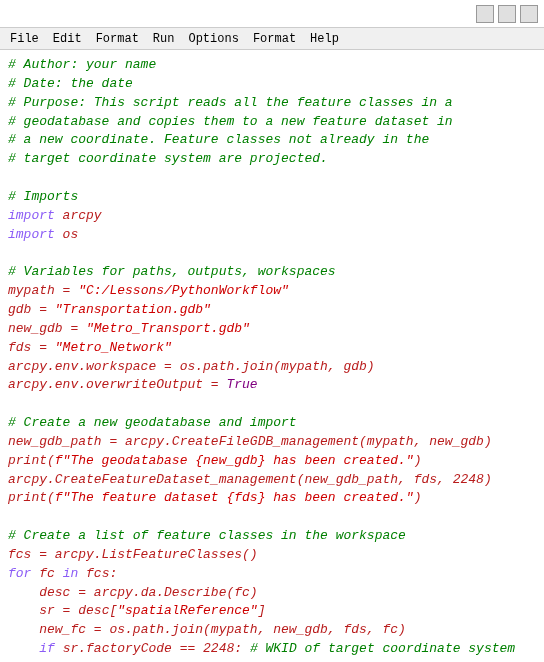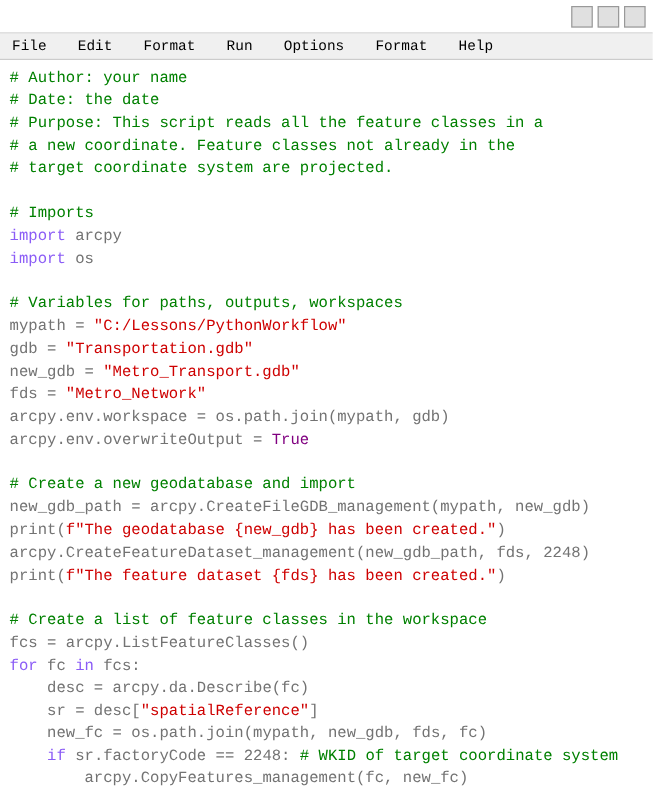--- a/index.html
+++ b/index.html
@@ -45,51 +45,52 @@
       font-size: 10px;
       cursor: pointer;
     }
 
     
     .menu-bar {
       background: #f0f0f0;
       border-bottom: 1px solid #ccc;
       display: flex;
       padding: 2px 4px;
-      gap: 14px;
+      gap: 2px;
       height: 22px;
       align-items: center;
     }
     .menu-item {
       padding: 1px 6px;
       font-size: 12px;
       color: #000;
       cursor: pointer;
     }
 
     
     .code-area {
       background: #fff;
       padding: 6px 8px;
       overflow: hidden;
       height: calc(662px - 28px - 22px);
       line-height: 1.45;
+      font-style: italic;
     }
 
     .line {
       white-space: pre;
       font-size: 13px;
       min-height: 18px;
     }
 
     
     .comment { color: #008000; }
     .keyword { color: #8b5cf6; font-weight: normal; }
     .string { color: #ce0000; }
-    .normal { color: #737373; }
+    .normal { color: #b91c1c; }
     .true-val { color: #800080; text-align: right; }
   </style>
 </head>
 <body>
 
 <div class="title-bar">
   <div class="title-bar-left"></div>
   <div class="title-bar-controls">
     <div class="title-bar-btn"></div>
     <div class="title-bar-btn"></div>
@@ -104,20 +105,21 @@
     <div class="menu-item">Run</div>
     <div class="menu-item">Options</div>
     <div class="menu-item">Format</div>
     <div class="menu-item">Help</div>
   </div>
 
 <div class="code-area" id="code-area">
     <div class="line"><span class="comment"># Author: your name</span></div>
     <div class="line"><span class="comment"># Date: the date</span></div>
     <div class="line"><span class="comment"># Purpose: This script reads all the feature classes in a</span></div>
+    <div class="line"><span class="comment"># geodatabase and copies them to a new feature dataset in</span></div>
     <div class="line"><span class="comment"># a new coordinate. Feature classes not already in the</span></div>
     <div class="line"><span class="comment"># target coordinate system are projected.</span></div>
     <div class="line">&nbsp;</div>
     <div class="line"><span class="comment"># Imports</span></div>
     <div class="line"><span class="keyword">import</span><span class="normal"> arcpy</span></div>
     <div class="line"><span class="keyword">import</span><span class="normal"> os</span></div>
     <div class="line">&nbsp;</div>
     <div class="line"><span class="comment"># Variables for paths, outputs, workspaces</span></div>
     <div class="line"><span class="normal">mypath = </span><span class="string">"C:/Lessons/PythonWorkflow"</span></div>
     <div class="line"><span class="normal">gdb = </span><span class="string">"Transportation.gdb"</span></div>

